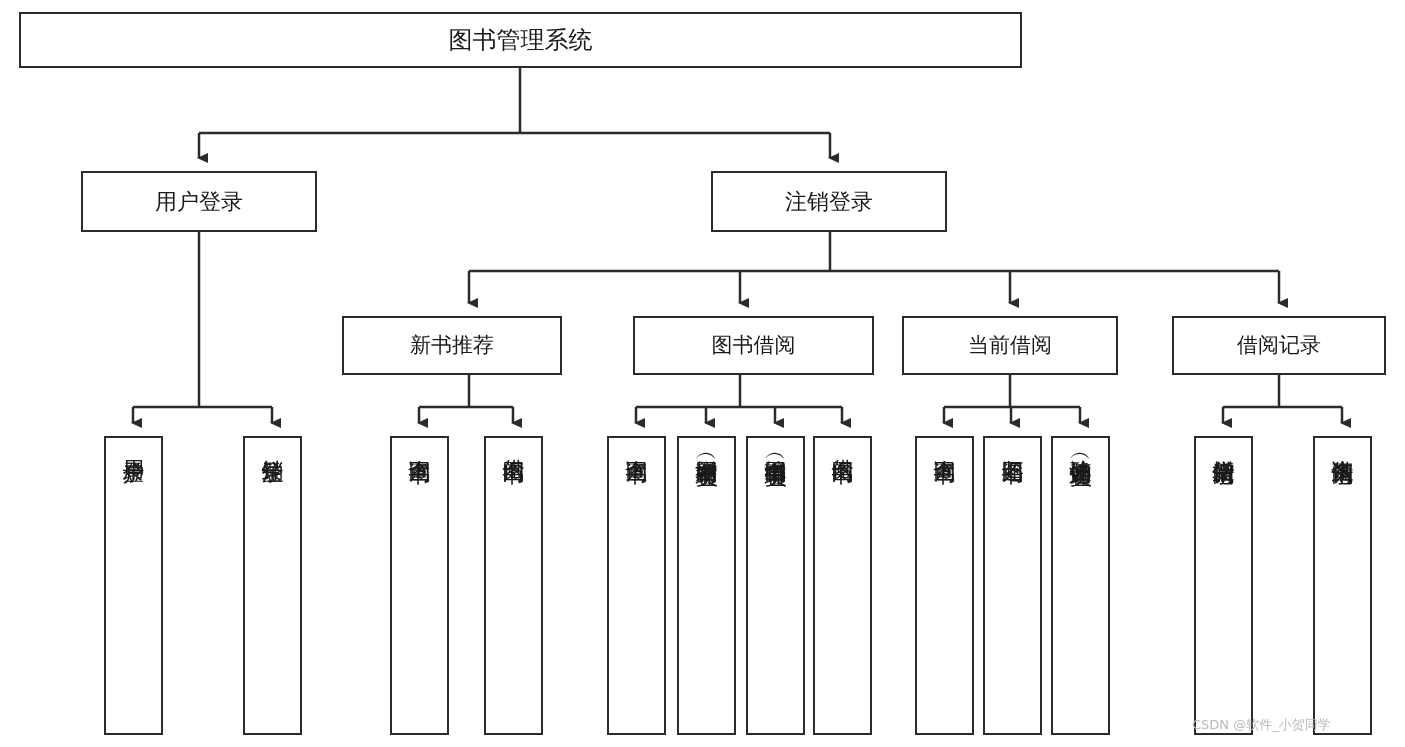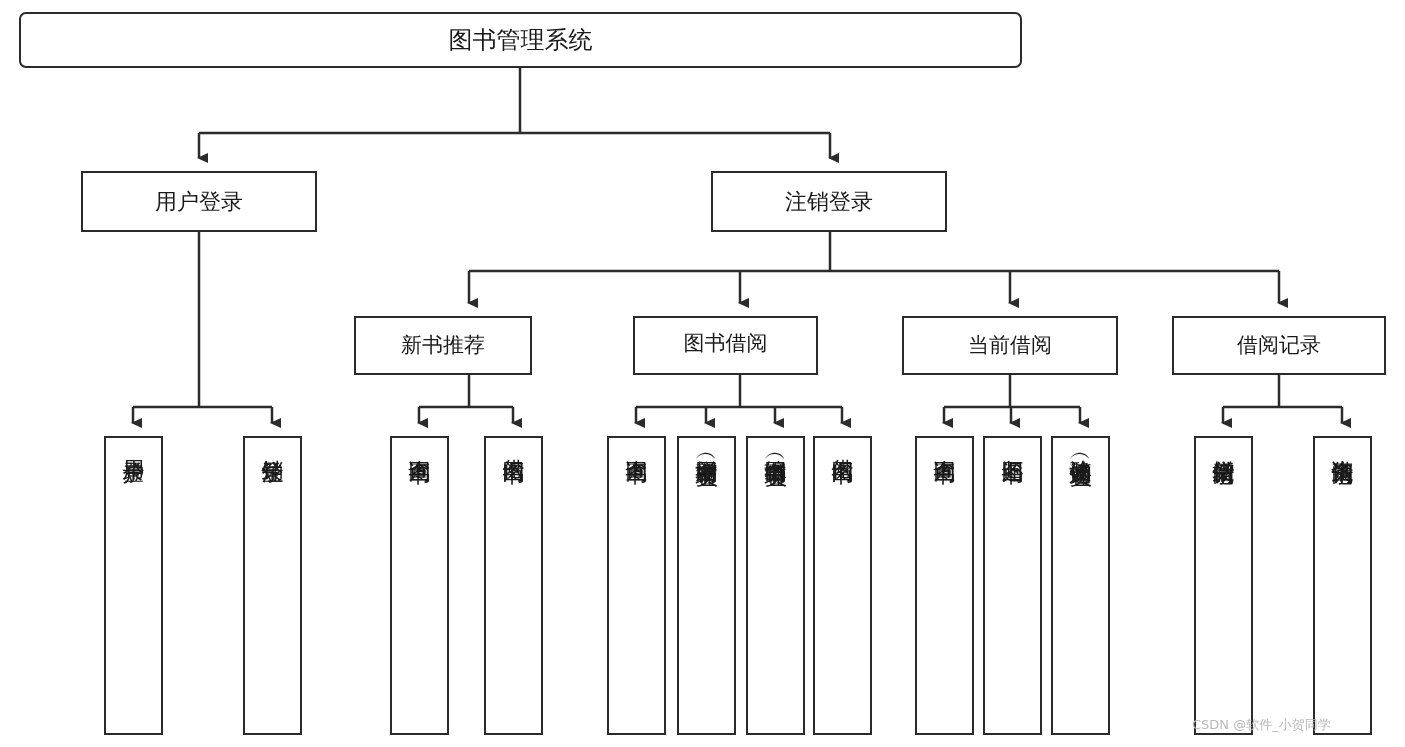--- a/index.html
+++ b/index.html
@@ -120,35 +120,35 @@
       <path d="M1011,407 L1011,423" marker-end="url(#arrow)"></path>
       <path d="M1080,407 L1080,423" marker-end="url(#arrow)"></path>
 
       <path d="M1279,375 L1279,407"></path>
       <path d="M1223,407 L1342,407"></path>
       <path d="M1223,407 L1223,423" marker-end="url(#arrow)"></path>
       <path d="M1342,407 L1342,423" marker-end="url(#arrow)"></path>
     </g>
   </svg>
 
-  <div class="node node-root" style="left:19px; top:12px; width:1003px; height:56px;border-radius:7px;">
+  <div class="node node-root" style="left:19px; top:12px; width:1003px; height:56px;">
     <span class="node-label">图书管理系统</span>
   </div>
 
   <div class="node node-l2" style="left:81px; top:171px; width:236px; height:61px;">
     <span class="node-label">用户登录</span>
   </div>
   <div class="node node-l2" style="left:711px; top:171px; width:236px; height:61px;">
     <span class="node-label">注销登录</span>
   </div>
 
-  <div class="node node-l3" style="left:354px; top:316px; width:178px; height:59px;">
+  <div class="node node-l3" style="left:342px; top:316px; width:220px; height:59px;">
     <span class="node-label">新书推荐</span>
   </div>
-  <div class="node node-l3" style="left:633px; top:316px; width:185px; height:59px;font-family:Liberation Mono, monospace;">
+  <div class="node node-l3" style="left:633px; top:316px; width:241px; height:59px;">
     <span class="node-label">图书借阅</span>
   </div>
   <div class="node node-l3" style="left:902px; top:316px; width:216px; height:59px;">
     <span class="node-label">当前借阅</span>
   </div>
   <div class="node node-l3" style="left:1172px; top:316px; width:214px; height:59px;">
     <span class="node-label">借阅记录</span>
   </div>
 
   <div class="node node-leaf" style="left:104px; top:436px; width:59px; height:299px;">

